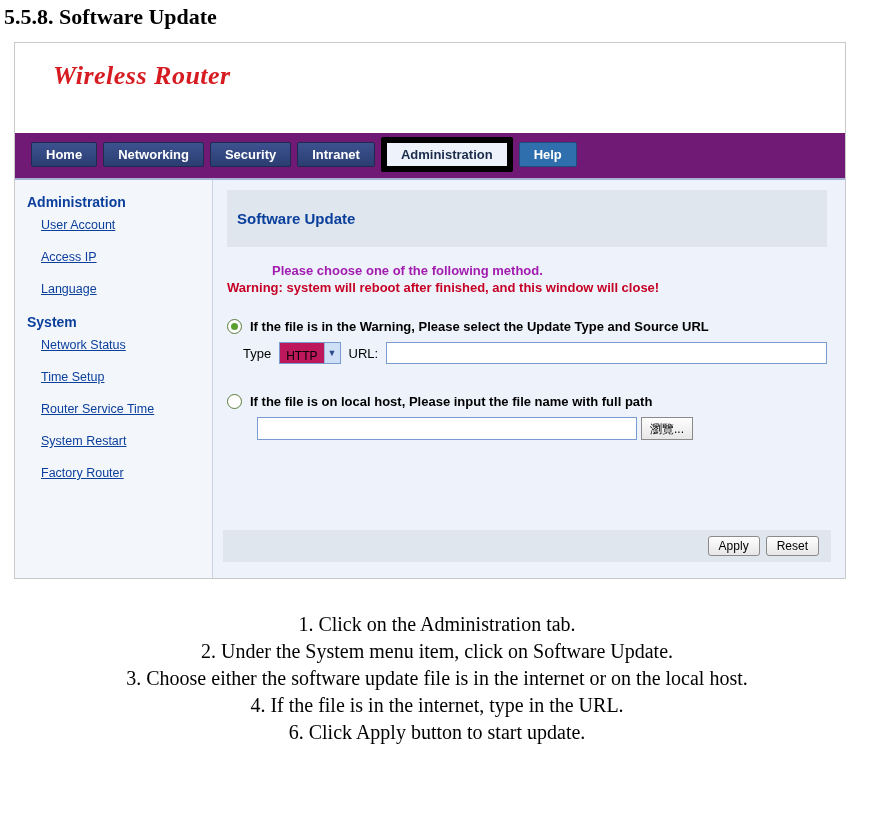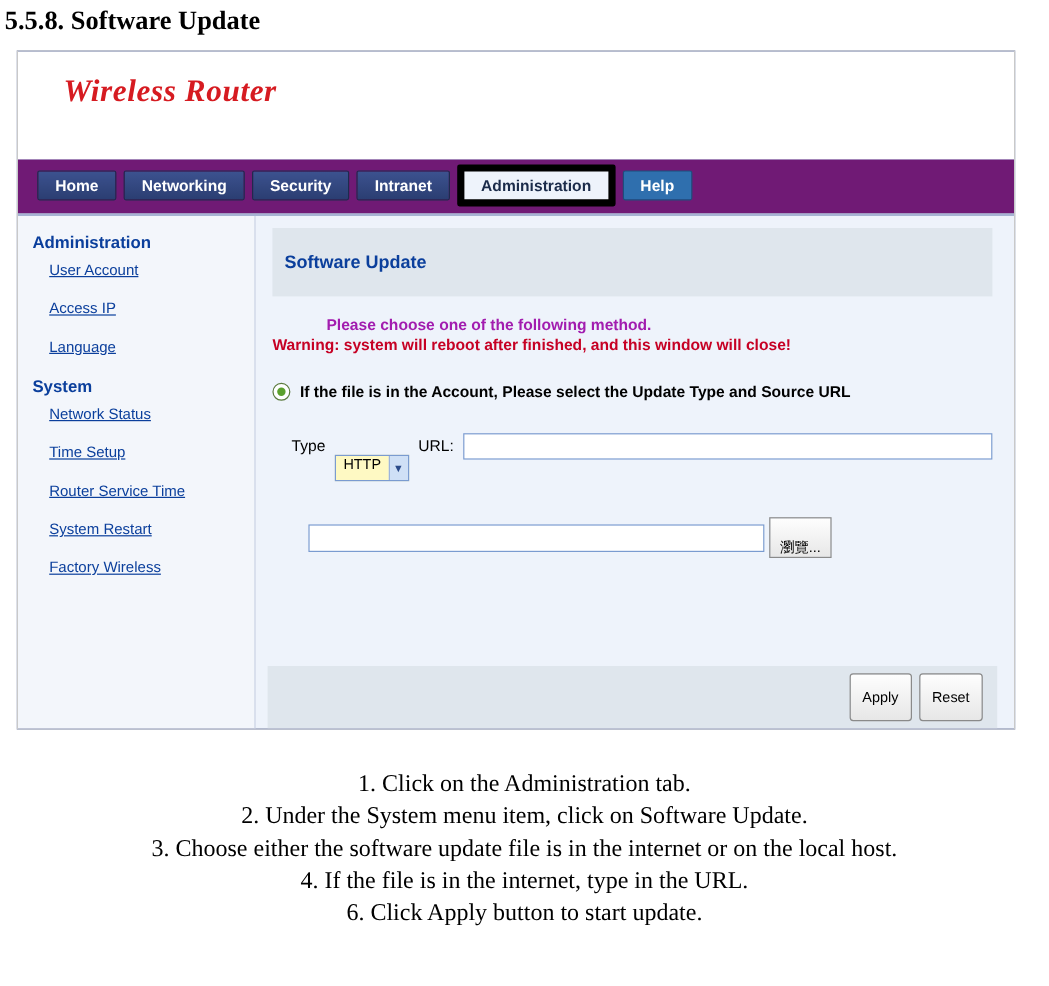--- a/index.html
+++ b/index.html
@@ -145,28 +145,27 @@
   .row1 {
     display: flex;
     align-items: center;
     gap: 8px;
     margin: 0 0 30px 16px;
     font-size: 13px;
   }
   .row1 .lbl { color:#000; }
   .select-box {
     display: inline-flex;
-    align-items: flex-start;
+    align-items: flex-end;
     border: 1px solid #7a9bd0;
-    background: #fef9c3;
+    background: #be185d;
     height: 22px;
     font-size: 12px;
     padding: 0 0 0 6px;
     cursor: pointer;
-    margin-top: 37px;
   }
   .select-box .arrow {
     width: 16px;
     height: 100%;
     margin-left: 6px;
     background: #cfe0f6;
     display: inline-flex;
     align-items: center;
     justify-content: center;
     color: #2b4b8a;
@@ -191,34 +190,34 @@
     width: 380px;
     height: 23px;
     border: 1px solid #7a9bd0;
     background: #fff;
   }
   .browse-btn {
     height: 23px;
     border: 1px solid #8a8a8a;
     background: linear-gradient(#fefefe,#e7e7e7);
     font-size: 12px;
-    padding: 16px 8px;
+    padding: 3px 8px;
     cursor: pointer;
     font-family: "MS PGothic", sans-serif;
   }
   .footer-bar {
     background: #dfe6ed;
     padding: 6px 12px;
     display: flex;
     justify-content: flex-end;
     gap: 6px;
     margin: 0 -4px;
   }
   .footer-bar button {
-    height: 40px;
+    height: 20px;
     border: 1px solid #8a8a8a;
     background: linear-gradient(#fefefe,#e7e7e7);
     font-size: 12px;
     padding: 0 10px;
     cursor: pointer;
     border-radius: 3px;
   }
   .steps {
     margin: 32px 4px 10px 4px;
     font-size: 20px;
@@ -253,43 +252,47 @@
       <div class="sb-head">Administration</div>
       <a class="sb-link">User Account</a>
       <a class="sb-link">Access IP</a>
       <a class="sb-link">Language</a>
 
       <div class="sb-head">System</div>
       <a class="sb-link">Network Status</a>
       <a class="sb-link">Time Setup</a>
       <a class="sb-link">Router Service Time</a>
       <a class="sb-link">System Restart</a>
-      <a class="sb-link" style="margin-bottom:4px">Factory Wireless</a>
+      <a class="sb-link" style="margin-bottom:4px">Factory Router</a>
     </div>
 
     <div class="main">
       <div class="panel-title-bar">Software Update</div>
 
       <div class="instr">Please choose one of the following method.</div>
       <div class="warn">Warning: system will reboot after finished, and this window will close!</div>
 
       <div class="opt-line">
         <span class="radio checked"></span>
-        <span>If the file is in the Account, Please select the Update Type and Source URL</span>
+        <span>If the file is in the Warning, Please select the Update Type and Source URL</span>
       </div>
       <div class="row1">
         <span class="lbl">Type</span>
         <span class="select-box">
           <span>HTTP</span>
           <span class="arrow">▼</span>
         </span>
         <span class="lbl">URL:</span>
         <input class="text-input" type="text" value="" style="">
       </div>
 
+      <div class="opt-line">
+        <span class="radio"></span>
+        <span>If the file is on local host, Please input the file name with full path</span>
+      </div>
       <div class="row2">
         <input class="file-input" type="text" value="" style="">
         <button class="browse-btn">瀏覽...</button>
       </div>
 
       <div class="footer-bar">
         <button>Apply</button>
         <button>Reset</button>
       </div>
     </div>

